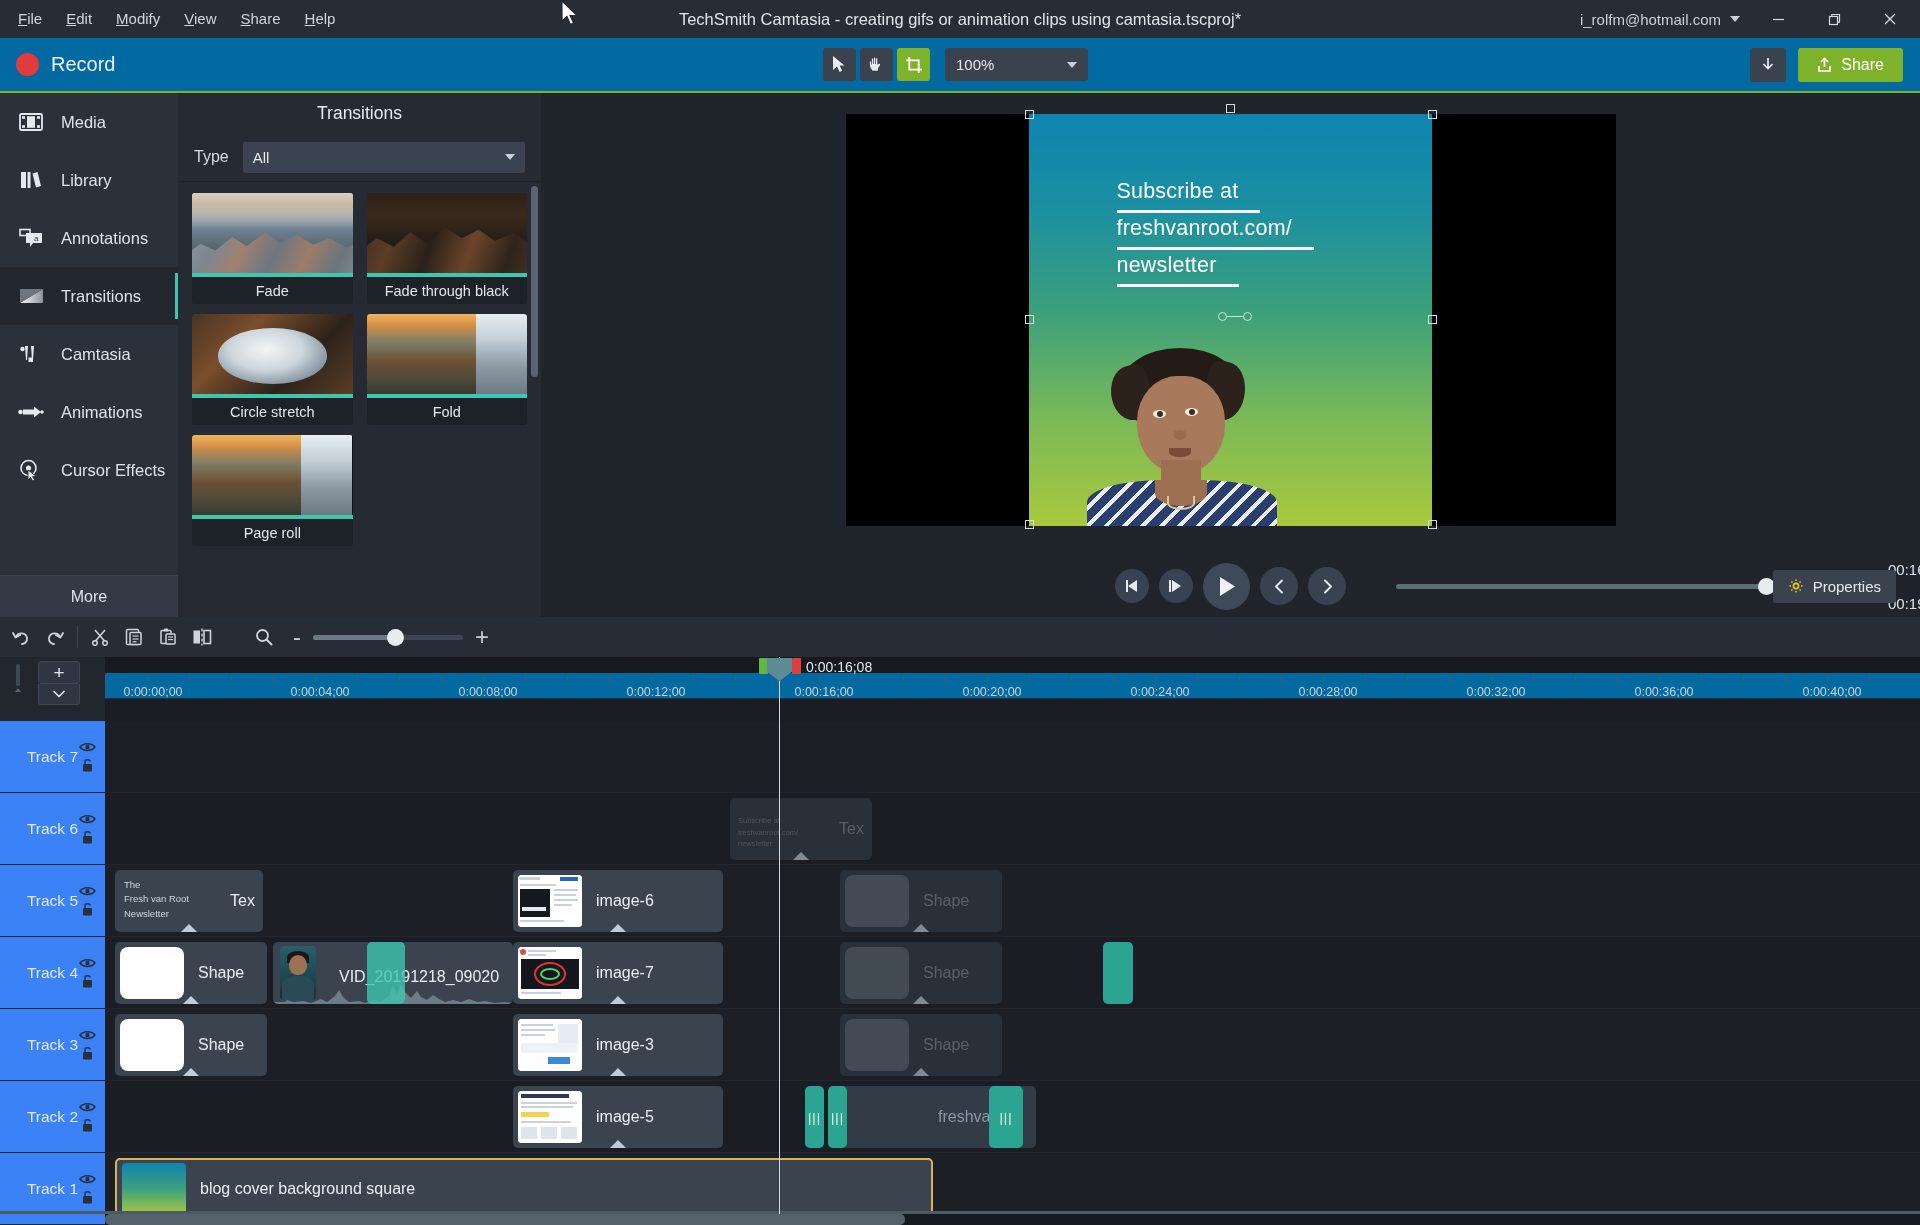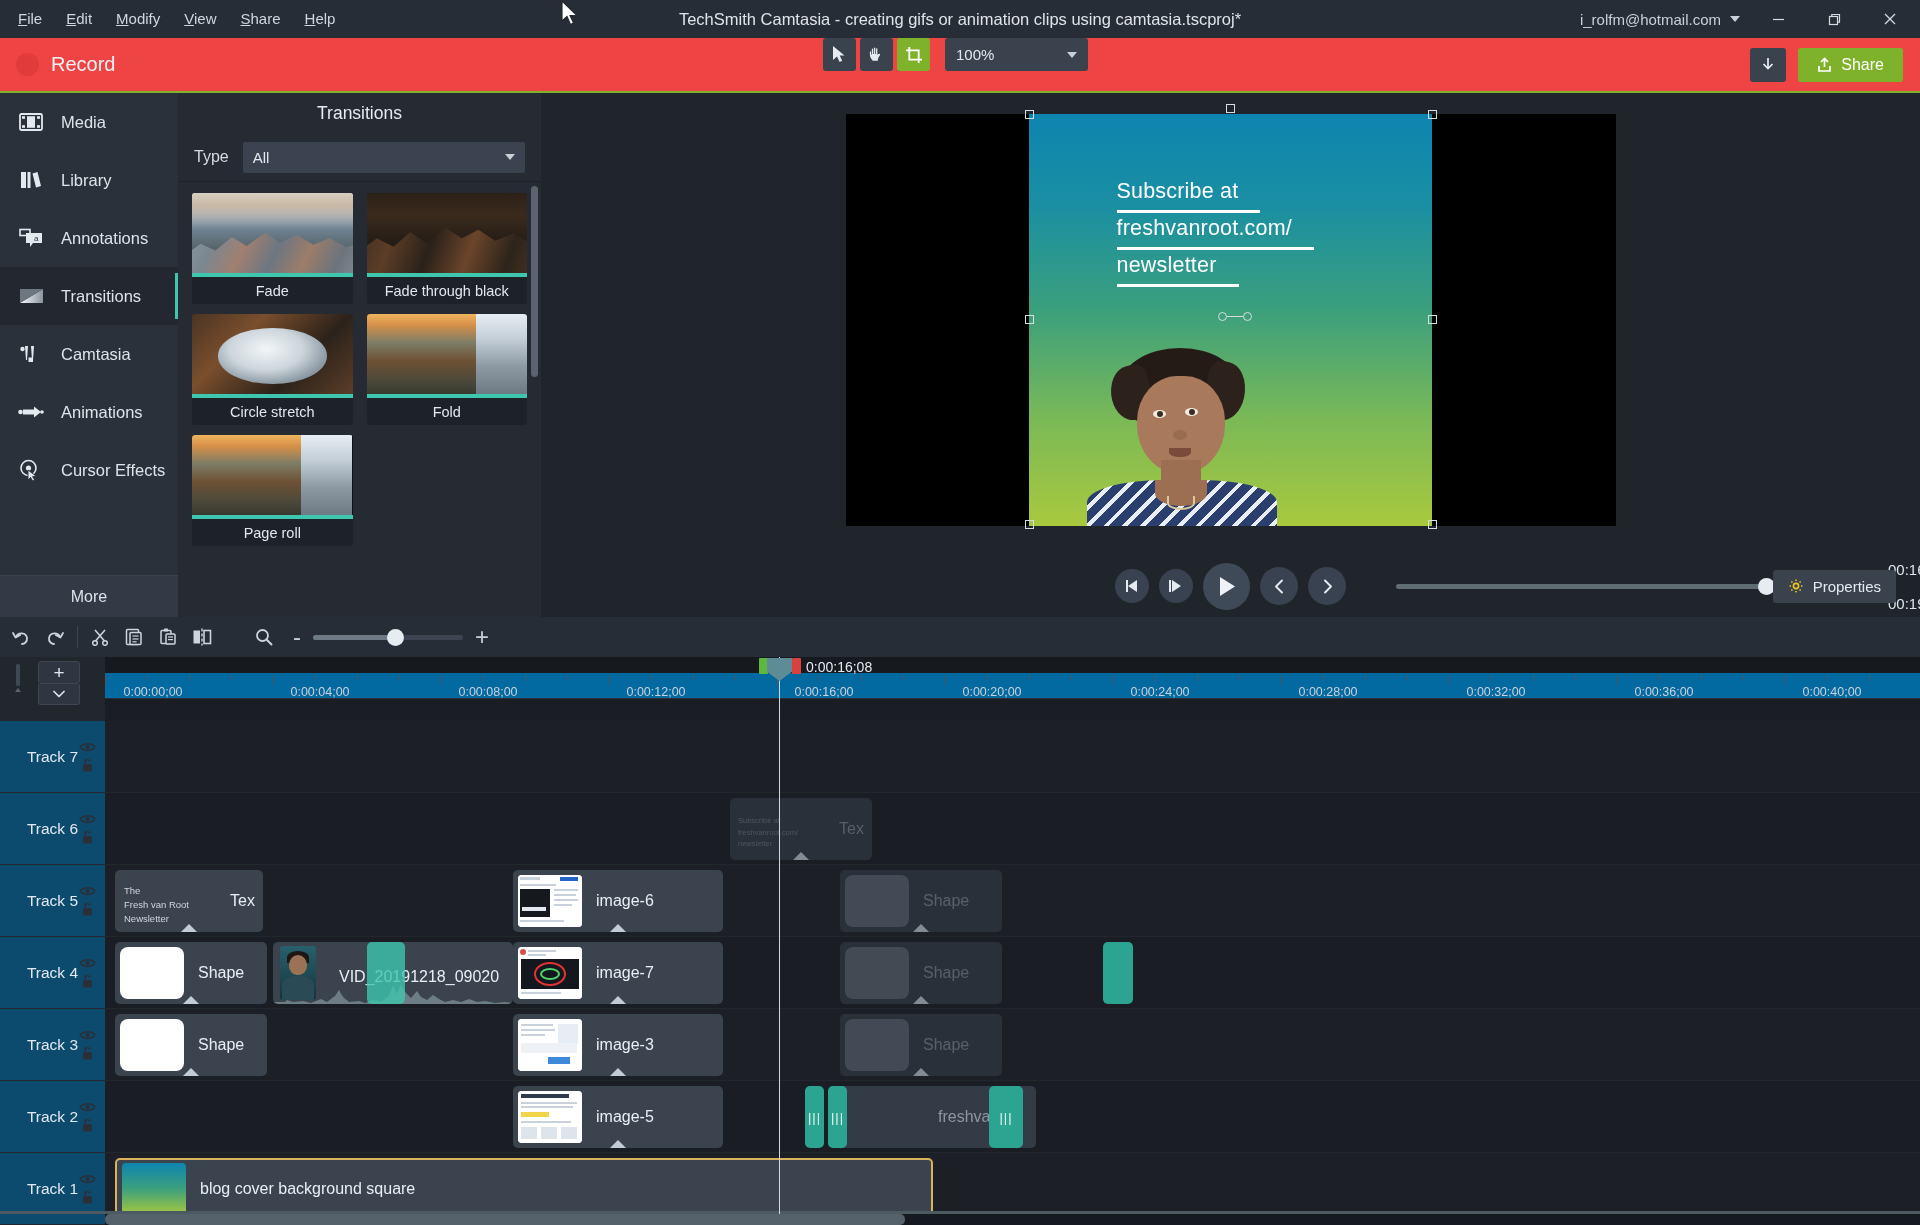--- a/index.html
+++ b/index.html
@@ -28,22 +28,22 @@
   .wbtn { width: 56px; height: 38px; display: flex; align-items: center; justify-content: center; cursor: pointer; }
   .wbtn svg { display: block; }
   .menu-items { position: absolute; top: 6px; left: 6px; display: flex; z-index: 4; }
   .menu-item {
     font-size: 15px; color: #cfd6de; padding: 4px 12px; cursor: pointer; border-radius: 2px;
   }
   .menu-item u { text-decoration: underline; }
 
   
   .toolbar {
-    height: 55px; background: #ef4444; border-bottom: 2px solid #7fb22b;
-    display: flex; position: relative; flex: none;
+    height: 55px; background: #0369a1; border-bottom: 2px solid #7fb22b;
+    display: flex; align-items: center; position: relative; flex: none;
   }
   .record-btn { display: flex; align-items: center; gap: 12px; padding: 0 16px; cursor: pointer; }
   .rec-dot { width: 23px; height: 23px; border-radius: 50%; background: #e23b3b; }
   .rec-label { font-size: 20px; color: #eef2f6; }
   .tool-group { position: absolute; left: 823px; display: flex; align-items: center; gap: 4px; }
   .tool-btn {
     width: 33px; height: 33px; border-radius: 3px; background: #3a424e;
     display: flex; align-items: center; justify-content: center; cursor: pointer;
   }
   .tool-btn.active { background: #7fb22b; }
@@ -190,21 +190,21 @@
   .tl-marker-ico { width: 20px; display: flex; flex-direction: column; align-items: center; gap: 2px; padding-top: 3px; }
   .addtrack {
     width: 42px; height: 23px; background: #2f3642; border: 1px solid #3e4754; border-radius: 3px;
     display: flex; align-items: center; justify-content: center; color: #dfe5ec; font-size: 19px; cursor: pointer;
     margin-left: 10px; line-height: 1;
   }
   .chev-btn { width: 42px; height: 21px; background: #2f3642; border: 1px solid #3e4754; border-top: none; border-radius: 0 0 3px 3px;
     display: flex; align-items: center; justify-content: center; cursor: pointer; margin-left: 10px; }
   .track-heads { flex: 1; display: flex; flex-direction: column-reverse; }
   .track-head {
-    height: 72px; background: #0c4a6e; border-bottom: 1px solid #22272e; display: flex;
+    height: 72px; background: #3b82f6; border-bottom: 1px solid #22272e; display: flex;
     align-items: center; justify-content: center; position: relative; flex: none;
   }
   .th-name { font-size: 15.5px; color: #e3e9f0; }
   .th-icons { position: absolute; right: 9px; top: 50%; transform: translateY(-50%); display: flex; flex-direction: column; gap: 5px; align-items: center; }
 
   .tl-right { flex: 1; position: relative; overflow: hidden; background: #1a1e24; }
   .ruler { height: 42px; background: #0369a1; position: relative; border-bottom: 1px solid #2a303a; }
   .ruler-band { position: absolute; left: 0; right: 0; top: 0; height: 16px; background: #161a1f; }
   .tick { position: absolute; top: 18px; width: 1px; background: #4e5864; }
   .tick.maj { height: 10px; }
@@ -916,21 +916,21 @@
             </div>
             <div class="clip ghost" style="left:735px;width:162px">
               <div class="clip-thumb" style="background:#5c6572;border-radius:8px"></div>
               <div class="clip-label">Shape</div>
               <div class="clip-arrow"></div>
             </div>
           </div>
 
           <div class="track-row">
             <div class="clip" style="left:10px;width:148px">
-              <div style="position:absolute;left:0;top:0;bottom:0;display:flex;flex-direction:column;justify-content:center">
+              <div style="position:absolute;left:0;top:0;bottom:0;display:flex;flex-direction:column;justify-content:flex-start">
                 <div class="txt-clip-preview2">
                   <span>The</span><br>
                   <span>Fresh van Root</span><br>
                   <span>Newsletter</span>
                 </div>
               </div>
               <div class="clip-label" style="position:absolute;right:8px;top:50%;transform:translateY(-50%);margin:0">Tex</div>
               <div class="clip-arrow"></div>
             </div>
             <div class="clip" style="left:408px;width:210px">

